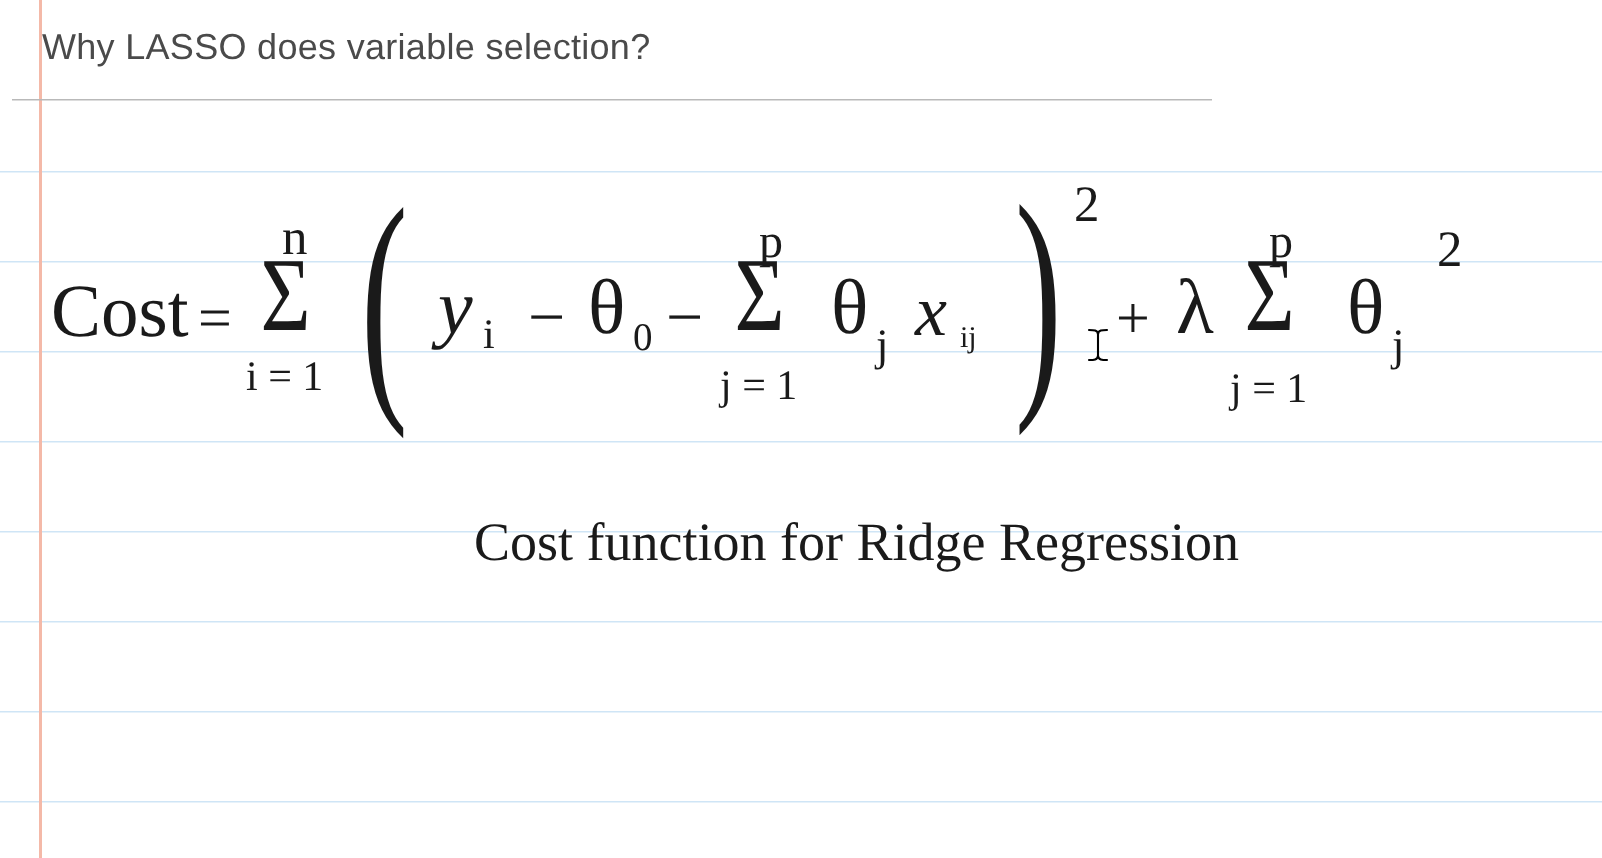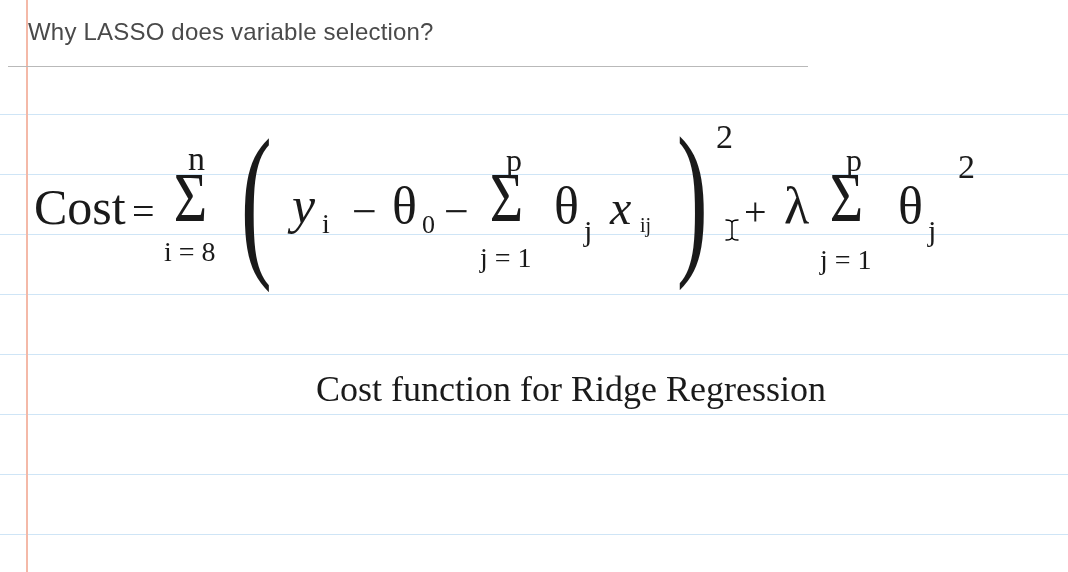--- a/index.html
+++ b/index.html
@@ -79,21 +79,21 @@
 
 <div class="title">Why LASSO does variable selection?</div>
 <div class="title-underline"></div>
 
 <div>
   <span class="hand eq-area" style="left:34px; top:178px; font-size:50px;">Cost</span>
   <span class="hand eq-area" style="left:132px; top:188px;">=</span>
 
   <span class="hand" style="left:188px; top:140px; font-size:34px;">n</span>
   <span class="hand" style="left:170px; top:158px; font-size:70px; transform:scaleX(0.82);">Σ</span>
-  <span class="hand" style="left:164px; top:236px; font-size:28px;">i = 8</span>
+  <span class="hand" style="left:164px; top:236px; font-size:28px;">i = 1</span>
 
   <span class="hand" style="left:228px; top:102px; font-size:170px; font-family:'Comic Sans MS',cursive; transform:scaleX(0.55);">(</span>
 
   <span class="hand" style="left:292px; top:176px; font-size:52px; font-style:italic;">y</span>
   <span class="hand" style="left:322px; top:208px; font-size:28px;">i</span>
 
   <span class="hand" style="left:352px; top:186px; font-size:44px;">−</span>
 
   <span class="hand" style="left:392px; top:176px; font-size:52px;">θ</span>
   <span class="hand" style="left:422px; top:210px; font-size:26px;">0</span>
@@ -119,19 +119,19 @@
 
   <span class="hand" style="left:846px; top:142px; font-size:32px;">p</span>
   <span class="hand" style="left:826px; top:158px; font-size:70px; transform:scaleX(0.82);">Σ</span>
   <span class="hand" style="left:820px; top:244px; font-size:28px;">j = 1</span>
 
   <span class="hand" style="left:898px; top:176px; font-size:52px;">θ</span>
   <span class="hand" style="left:928px; top:214px; font-size:30px;">j</span>
   <span class="hand" style="left:958px; top:148px; font-size:34px;">2</span>
 </div>
 
-<div class="hand sub-caption" style="left:316px; top:340px;margin-top:28px;">Cost function for Ridge Regression</div>
+<div class="hand sub-caption" style="left:316px; top:340px;">Cost function for Ridge Regression</div>
 
 <div class="cursor" style="left:724px; top:218px;">
   <svg width="17" height="24" viewBox="0 0 17 24">
     <path d="M2 2 C5 2 8 2 8 5 C8 2 11 2 14 2 M8 5 L8 19 M2 22 C5 22 8 22 8 19 C8 22 11 22 14 22" stroke="#000" stroke-width="1.4" fill="none" stroke-linecap="round"></path>
   </svg>
 </div>
 
 </body></html>

